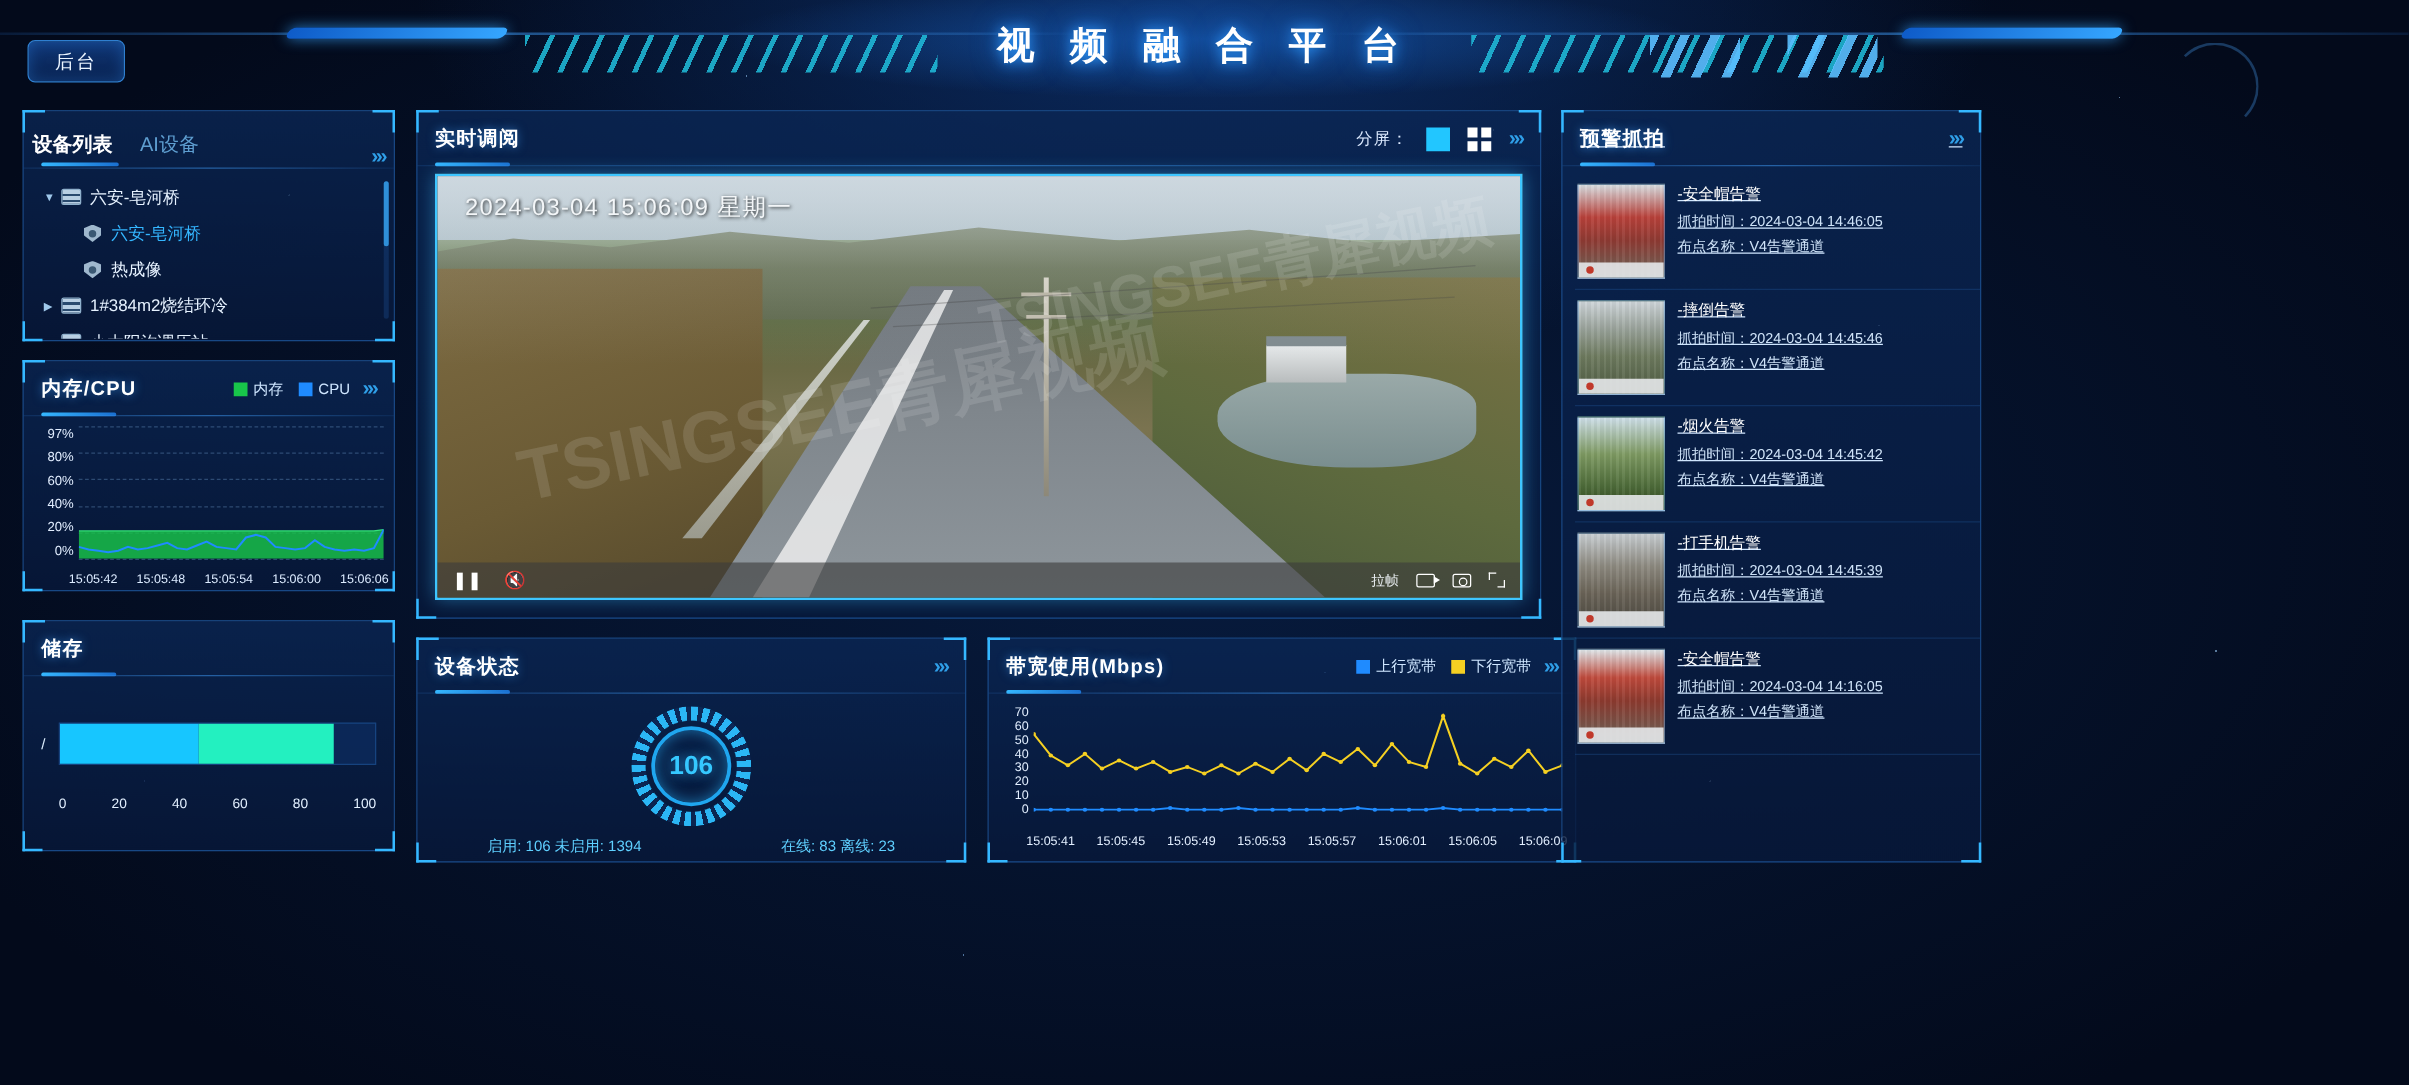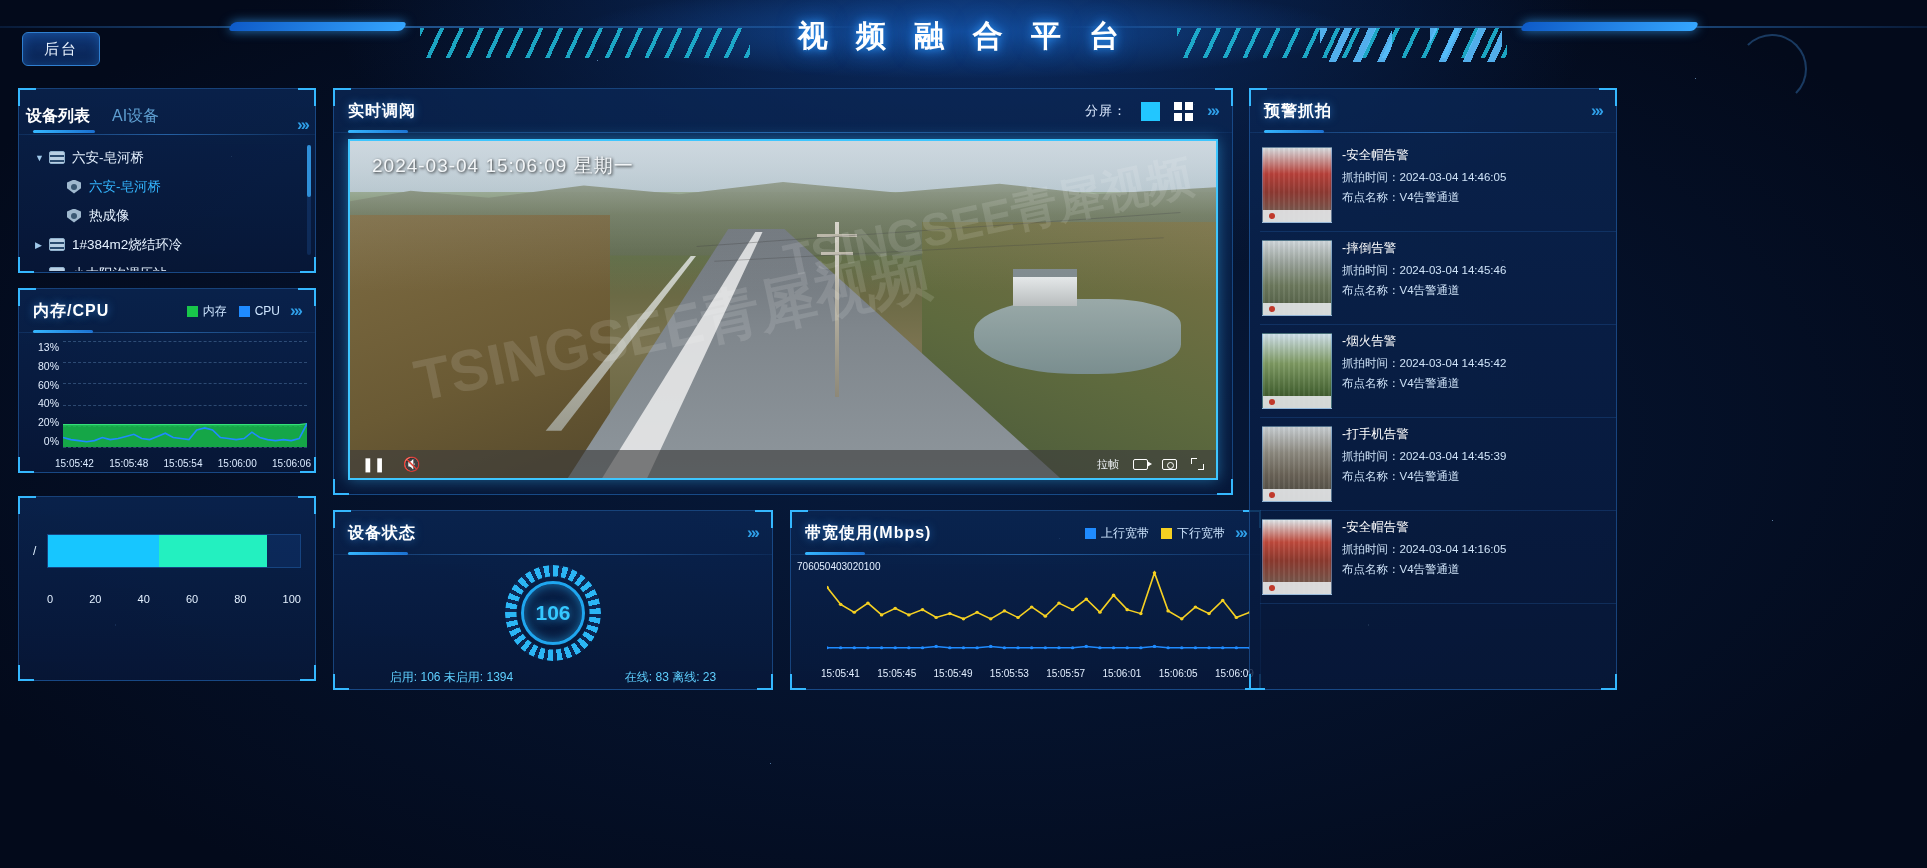--- a/index.html
+++ b/index.html
@@ -242,28 +242,28 @@
      border-radius:50%; border:3px solid #1fa6ef; box-shadow:0 0 12px rgba(40,170,240,.6) inset; }
   .gauge .val { position:absolute; inset:0; display:flex; align-items:center; justify-content:center;
      font-size:21px; font-weight:bold; color:#35c8ff; text-shadow:0 0 10px rgba(45,180,255,.8); }
   .gauge-caption { text-align:center; font-size:12px; color:#5fd0ff; margin-top:4px; }
   .captions { display:flex; justify-content:space-around; }
 
   
   #bw-panel { left:790px; top:510px; width:471px; height:180px; }
   .bw-wrap { position:relative; height:128px; padding:4px 8px 0 4px; }
   .bw-y { position:absolute; left:6px; top:6px; width:26px; height:92px;
-          display:flex; flex-direction:row; justify-content:flex-start;
+          display:flex; flex-direction:column; justify-content:flex-end;
           font-size:10px; color:#e3efff; text-align:right; }
   .bw-plot { position:absolute; left:36px; right:10px; top:6px; height:92px; }
   .bw-x { position:absolute; left:30px; right:6px; bottom:4px; display:flex; justify-content:space-between;
           font-size:10px; color:#e3efff; }
 
   
-  #alert-panel { left:1249px; top:88px; width:368px; height:602px; }
+  #alert-panel { left:1249px; top:88px; width:336px; height:602px;text-decoration:underline; }
   .alist { padding:6px 0 0 10px; height:552px; overflow:hidden; }
   .aitem { display:flex; gap:10px; padding:8px 2px; border-bottom:1px solid rgba(40,100,175,.28); }
   .athumb { width:70px; height:76px; flex:none; border:1px solid rgba(90,150,210,.5); overflow:hidden; position:relative; }
   .ainfo { flex:1; min-width:0; }
   .aname { font-size:12.5px; color:#ffffff; margin-bottom:6px; }
   .arow { font-size:11.5px; color:#cfe3f8; margin-bottom:5px; white-space:nowrap; }
   
   .th1 { background:linear-gradient(180deg,#d8dde0 0%,#b9413a 35%,#8f3a33 60%,#6d6a5e 100%); }
   .th2 { background:linear-gradient(180deg,#cfd6da 0%,#9aa39b 30%,#6d7a5e 60%,#4e5a42 100%); }
   .th3 { background:linear-gradient(180deg,#cfe0ea 0%,#7e9a62 40%,#4d6b39 75%,#31471f 100%); }
@@ -348,21 +348,21 @@
           <i class="sw" style="background:#1f8bff"></i>
           <span>CPU</span>
         </span>
       </div>
       <div class="arrows" style="margin-left:10px">›››</div>
       <div class="p-underline"></div>
       <div class="p-sep"></div>
     </div>
     <div class="chart-wrap">
       <div class="ylabels" id="mem-yticks">
-          <div>13%</div>
+          <div>97%</div>
           <div>80%</div>
           <div>60%</div>
           <div>40%</div>
           <div>20%</div>
           <div>0%</div>
         </div>
       <div class="plot" id="mem-plot">
           <div class="grid-l" style="top: 0px;"></div>
           <div class="grid-l" style="top: 21.2px;"></div>
           <div class="grid-l" style="top: 42.4px;"></div>
@@ -381,20 +381,25 @@
           <div>15:05:54</div>
           <div>15:06:00</div>
           <div>15:06:06</div>
         </div>
     </div>
   </div>
 
   <div class="panel" id="sto-panel">
     <span class="c3"></span>
       <span class="c4"></span>
+    <div class="p-head">
+      <span class="p-title">储存</span>
+      <div class="p-underline"></div>
+      <div class="p-sep"></div>
+    </div>
     <div class="sto-body">
       <div class="sto-row">
         <span class="sto-name">/</span>
         <span class="sto-track">
           <i class="sto-fill-a" id="sto-a" style="width: 44%;"></i>
           <i class="sto-fill-b" id="sto-b" style="left: 44%; width: 43%;"></i>
         </span>
       </div>
       <div class="sto-axis" id="sto-ticks">
           <span>0</span>

